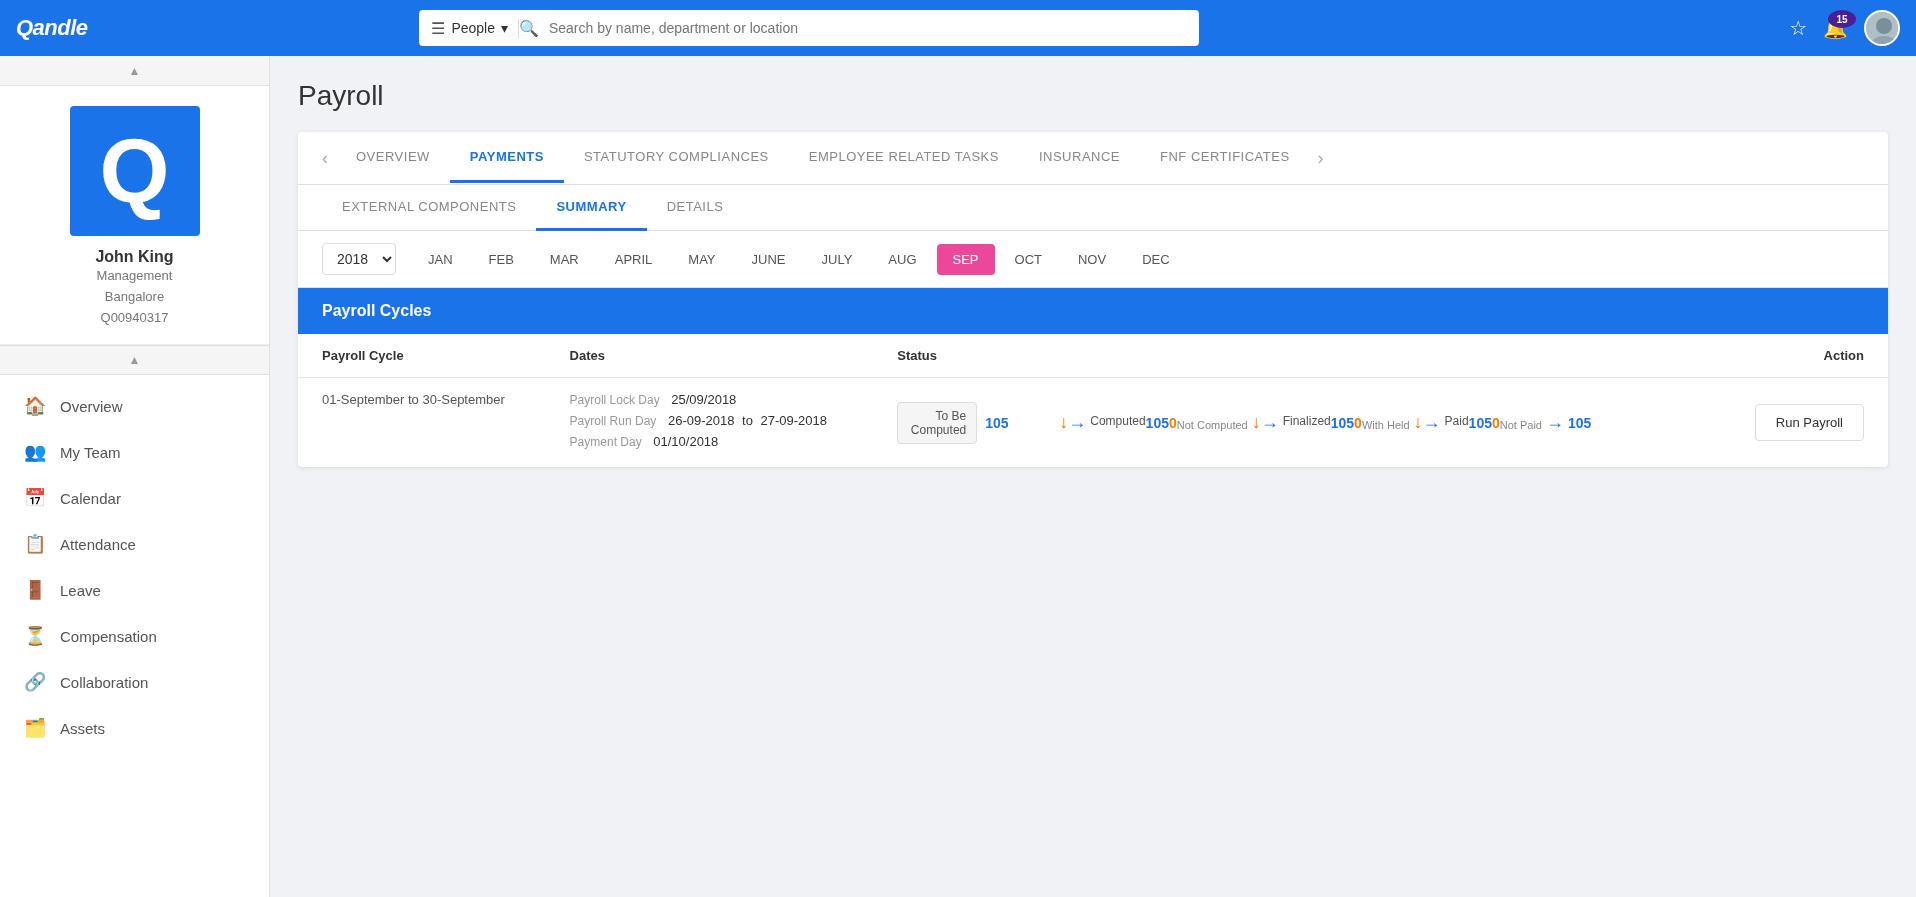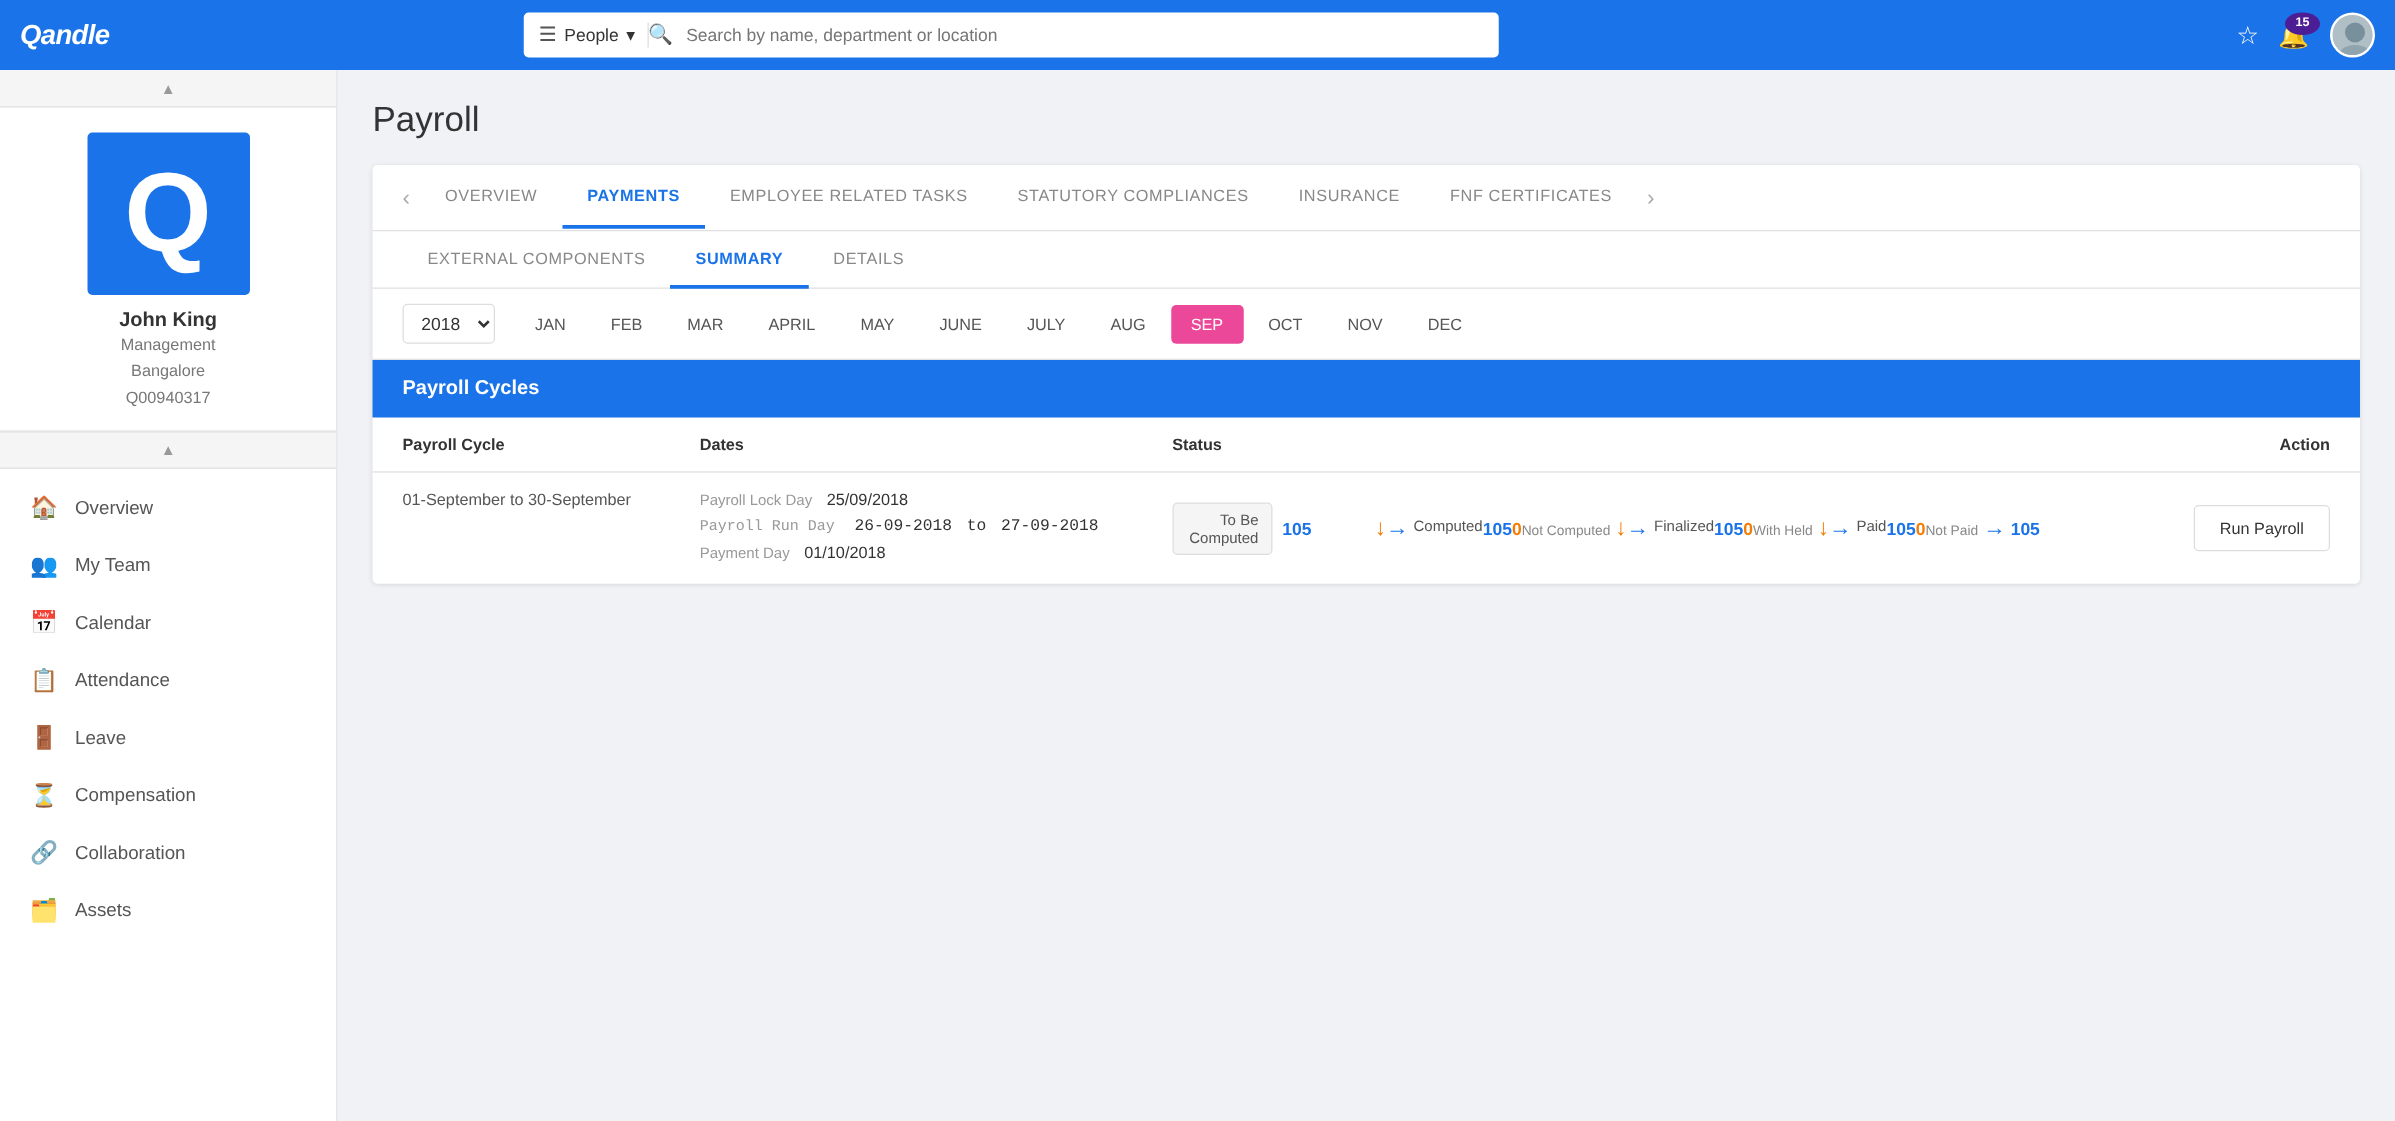--- a/index.html
+++ b/index.html
@@ -459,22 +459,22 @@
 
   <div class="main-content">
     <h1 class="page-title">Payroll</h1>
 
     <div class="tabs-container">
 
       <div class="main-tabs">
         <div class="tab-arrow">‹</div>
         <div class="main-tab">OVERVIEW</div>
         <div class="main-tab active">PAYMENTS</div>
+        <div class="main-tab">STATUTORY COMPLIANCES</div>
         <div class="main-tab">EMPLOYEE RELATED TASKS</div>
-        <div class="main-tab">STATUTORY COMPLIANCES</div>
         <div class="main-tab">INSURANCE</div>
         <div class="main-tab">FNF CERTIFICATES</div>
         <div class="tab-arrow">›</div>
       </div>
 
       <div class="sub-tabs">
         <div class="sub-tab">EXTERNAL COMPONENTS</div>
         <div class="sub-tab active">SUMMARY</div>
         <div class="sub-tab">DETAILS</div>
       </div>
@@ -513,21 +513,21 @@
         <tbody>
           <tr class="table-row">
             <td>
               <span>01-September to 30-September</span>
             </td>
             <td>
               <div style="margin-bottom:6px;">
                 <span class="date-label">Payroll Lock Day</span>
                 <span class="date-value" style="margin-left:8px;">25/09/2018</span>
               </div>
-              <div style="margin-bottom:6px;font-family:Liberation Mono, monospace;">
+              <div style="margin-bottom:6px;">
                 <span class="date-label">Payroll Run Day</span>
                 <span class="date-value" style="margin-left:8px;">26-09-2018</span>
                 <span class="date-value" style="margin-left:4px;">to</span>
                 <span class="date-value" style="margin-left:4px;">27-09-2018</span>
               </div>
               <div>
                 <span class="date-label">Payment Day</span>
                 <span class="date-value" style="margin-left:8px;">01/10/2018</span>
               </div>
             </td>

